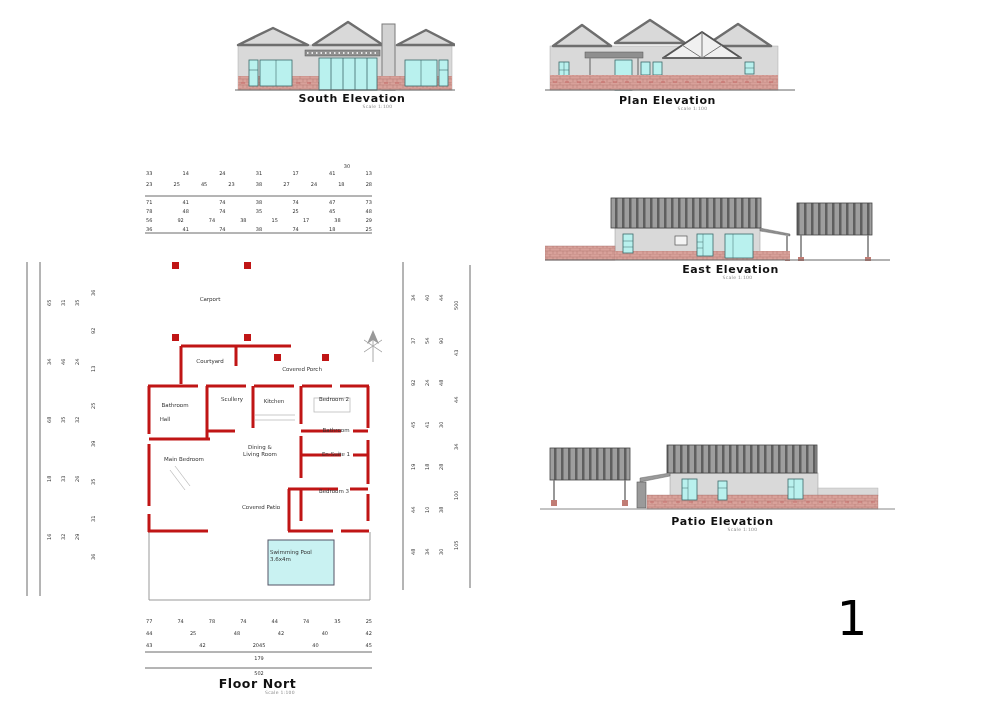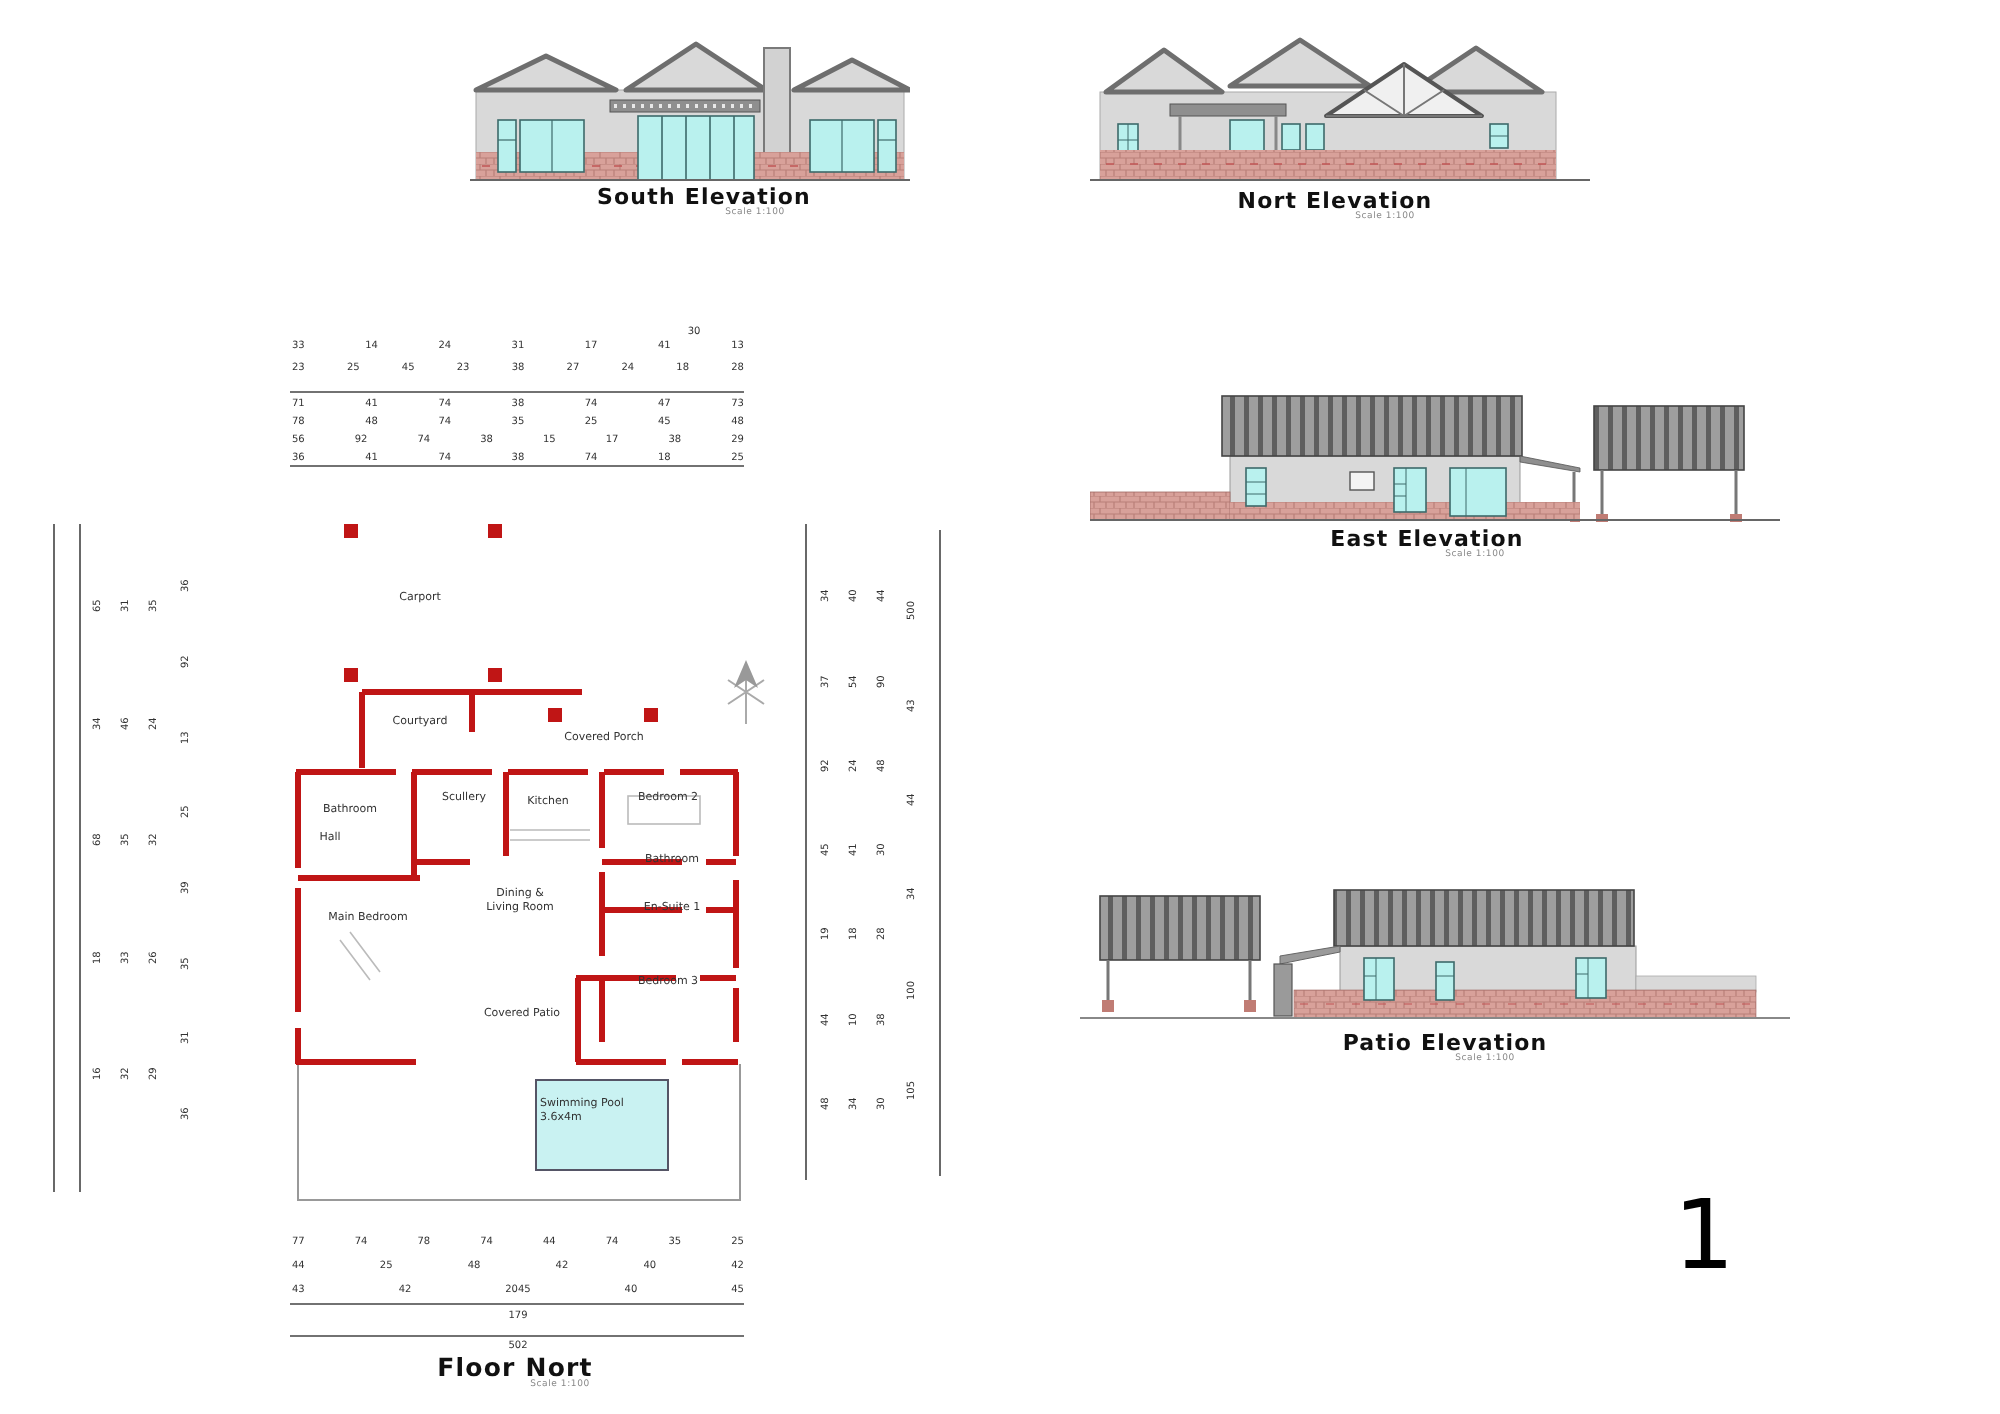--- a/index.html
+++ b/index.html
@@ -78,21 +78,21 @@
     <rect x="14" y="52" width="10" height="16" fill="#b9f1ee" stroke="#3c6a6a" stroke-width="0.8"></rect>
     <path d="M14 60h10M19 52v16" stroke="#3c6a6a" stroke-width="0.5"></path>
     <rect x="96" y="52" width="9" height="13" fill="#b9f1ee" stroke="#3c6a6a" stroke-width="0.8"></rect>
     <rect x="108" y="52" width="9" height="13" fill="#b9f1ee" stroke="#3c6a6a" stroke-width="0.8"></rect>
     <rect x="200" y="52" width="9" height="12" fill="#b9f1ee" stroke="#3c6a6a" stroke-width="0.8"></rect>
     <path d="M200 58h9" stroke="#3c6a6a" stroke-width="0.5"></path>
     <rect x="5" y="65" width="228" height="15" fill="url(#bN)"></rect>
     <path d="M8 72H230" stroke="#c05555" stroke-width="0.7" stroke-dasharray="4,8"></path>
     <line x1="0" y1="80" x2="250" y2="80" stroke="#666" stroke-width="1"></line>
   </svg>
-  <div class="dtitle" style="left:605px;top:94px;width:125px">Nort Elevation</div>
+  <div class="dtitle" style="left:605px;top:94px;width:125px">Plan Elevation</div>
   <div class="scalenote" style="left:655px;top:106px;width:75px">Scale 1:100</div>
 
   <svg style="left:545px;top:188px" width="345" height="80" viewBox="0 0 345 80">
     <defs>
       <pattern id="pE" width="7" height="8" patternUnits="userSpaceOnUse">
         <rect width="7" height="8" fill="#9e9e9e"></rect>
           <rect width="2.5" height="8" fill="#5f5f5f"></rect>
       </pattern>
       <pattern id="bE" width="10" height="6" patternUnits="userSpaceOnUse">
         <rect width="10" height="6" fill="#d8a19a"></rect>
@@ -112,21 +112,21 @@
     <rect x="70" y="63" width="175" height="9" fill="url(#bE)"></rect>
     <rect x="78" y="46" width="10" height="19" fill="#b9f1ee" stroke="#3c6a6a" stroke-width="0.8"></rect>
     <path d="M78 53h10M78 59h10" stroke="#3c6a6a" stroke-width="0.5"></path>
     <rect x="130" y="48" width="12" height="9" fill="#f4f4f4" stroke="#555" stroke-width="0.7"></rect>
     <rect x="152" y="46" width="16" height="22" fill="#b9f1ee" stroke="#3c6a6a" stroke-width="0.8"></rect>
     <path d="M158 46v22M152 54h6M152 60h6" stroke="#3c6a6a" stroke-width="0.5"></path>
     <rect x="180" y="46" width="28" height="24" fill="#b9f1ee" stroke="#3c6a6a" stroke-width="0.8"></rect>
     <path d="M188 46v24" stroke="#3c6a6a" stroke-width="0.5"></path>
     <line x1="0" y1="72" x2="345" y2="72" stroke="#666" stroke-width="1"></line>
   </svg>
-  <div class="dtitle" style="left:651px;top:263px;width:125px">East Elevation</div>
+  <div class="dtitle" style="left:668px;top:263px;width:125px">East Elevation</div>
   <div class="scalenote" style="left:700px;top:275px;width:75px">Scale 1:100</div>
 
   <svg style="left:540px;top:438px" width="355" height="80" viewBox="0 0 355 80">
     <defs>
       <pattern id="pW" width="7" height="8" patternUnits="userSpaceOnUse">
         <rect width="7" height="8" fill="#9e9e9e"></rect>
           <rect width="2.5" height="8" fill="#5f5f5f"></rect>
       </pattern>
       <pattern id="bW" width="10" height="6" patternUnits="userSpaceOnUse">
         <rect width="10" height="6" fill="#d8a19a"></rect>

